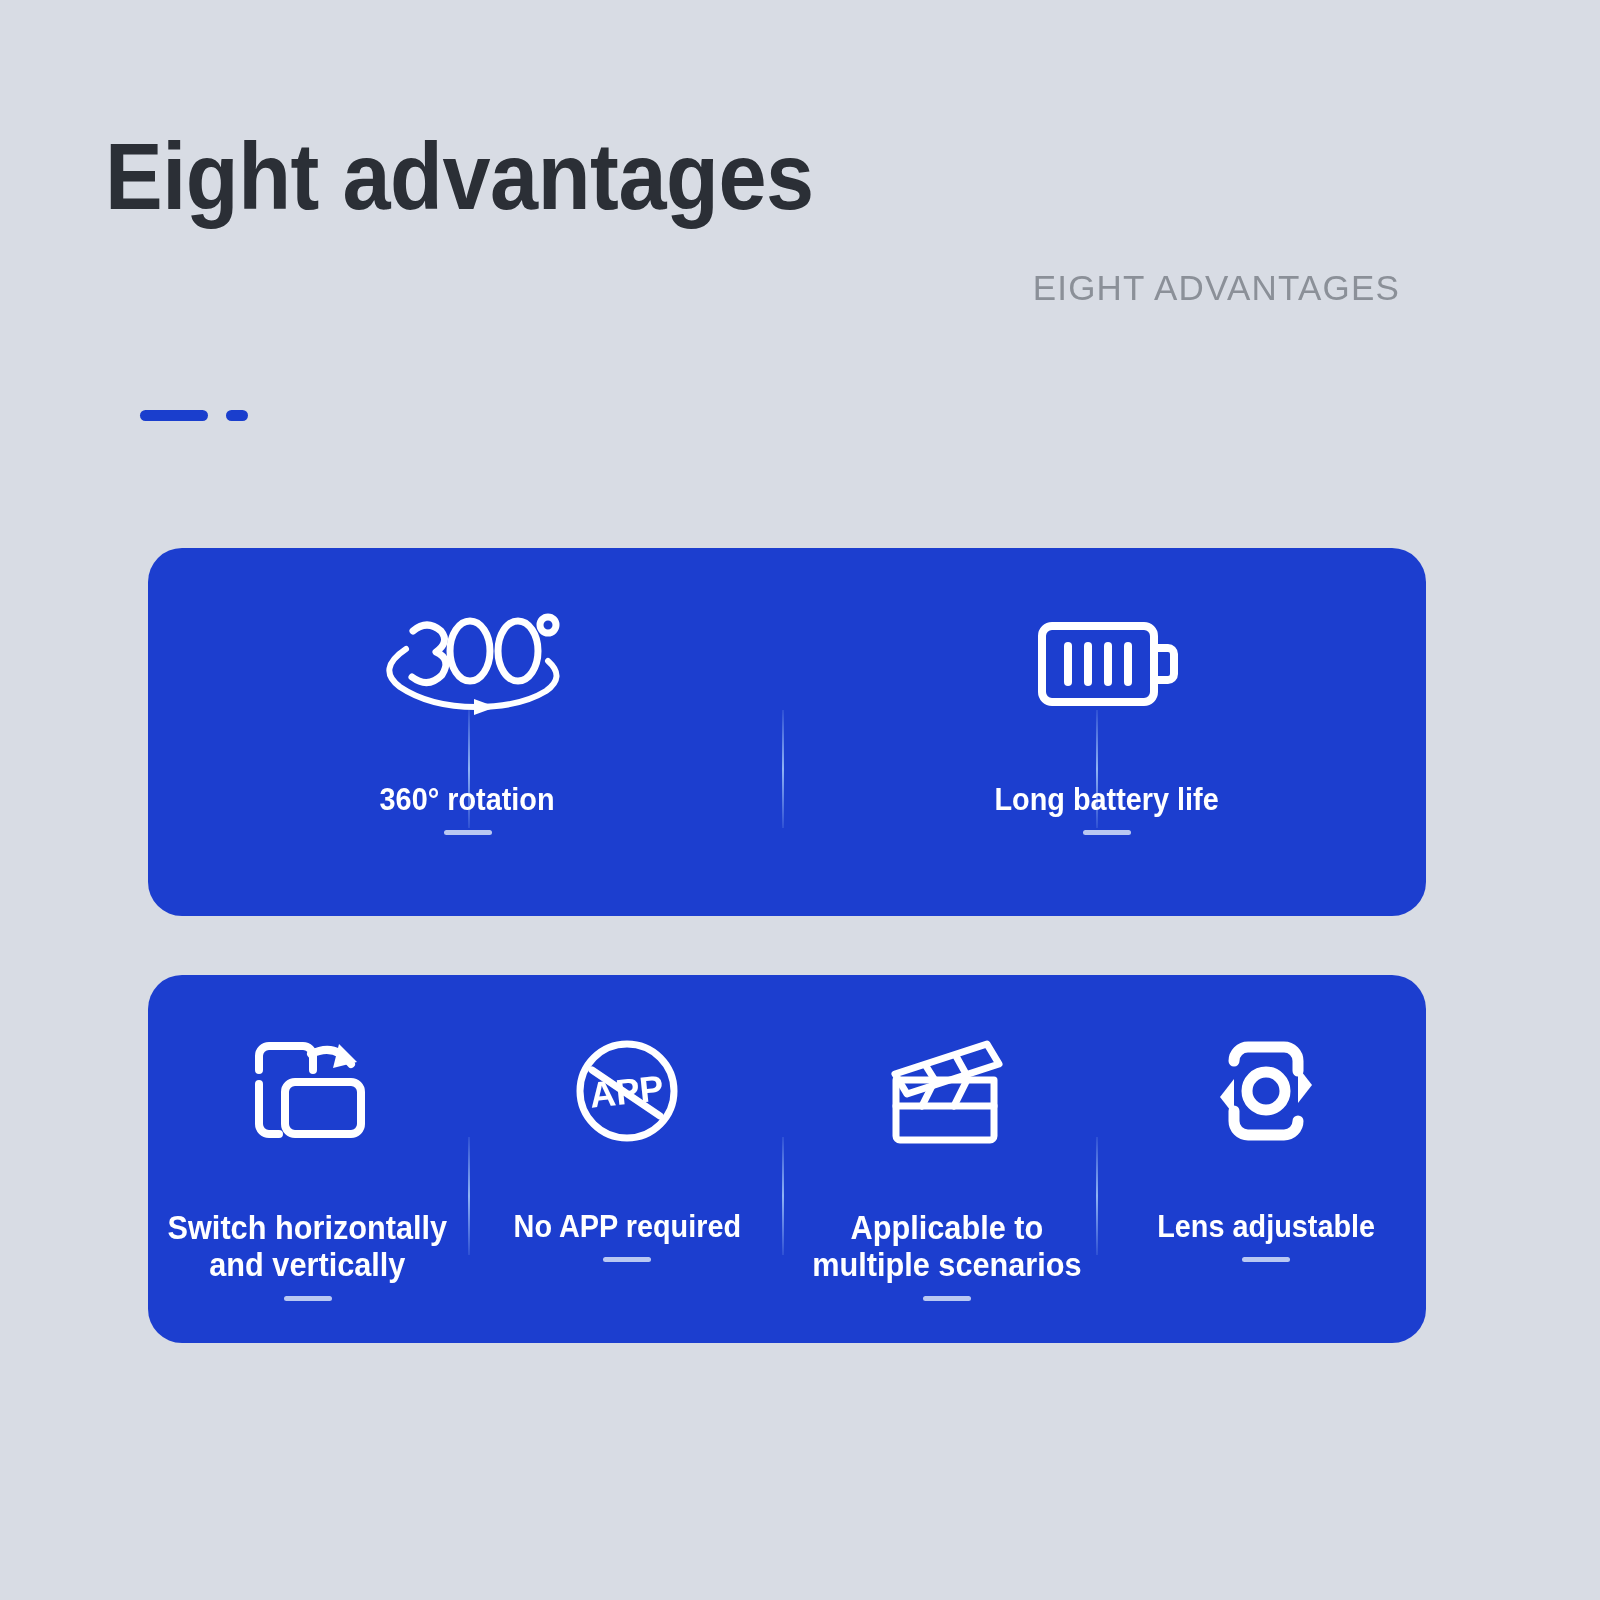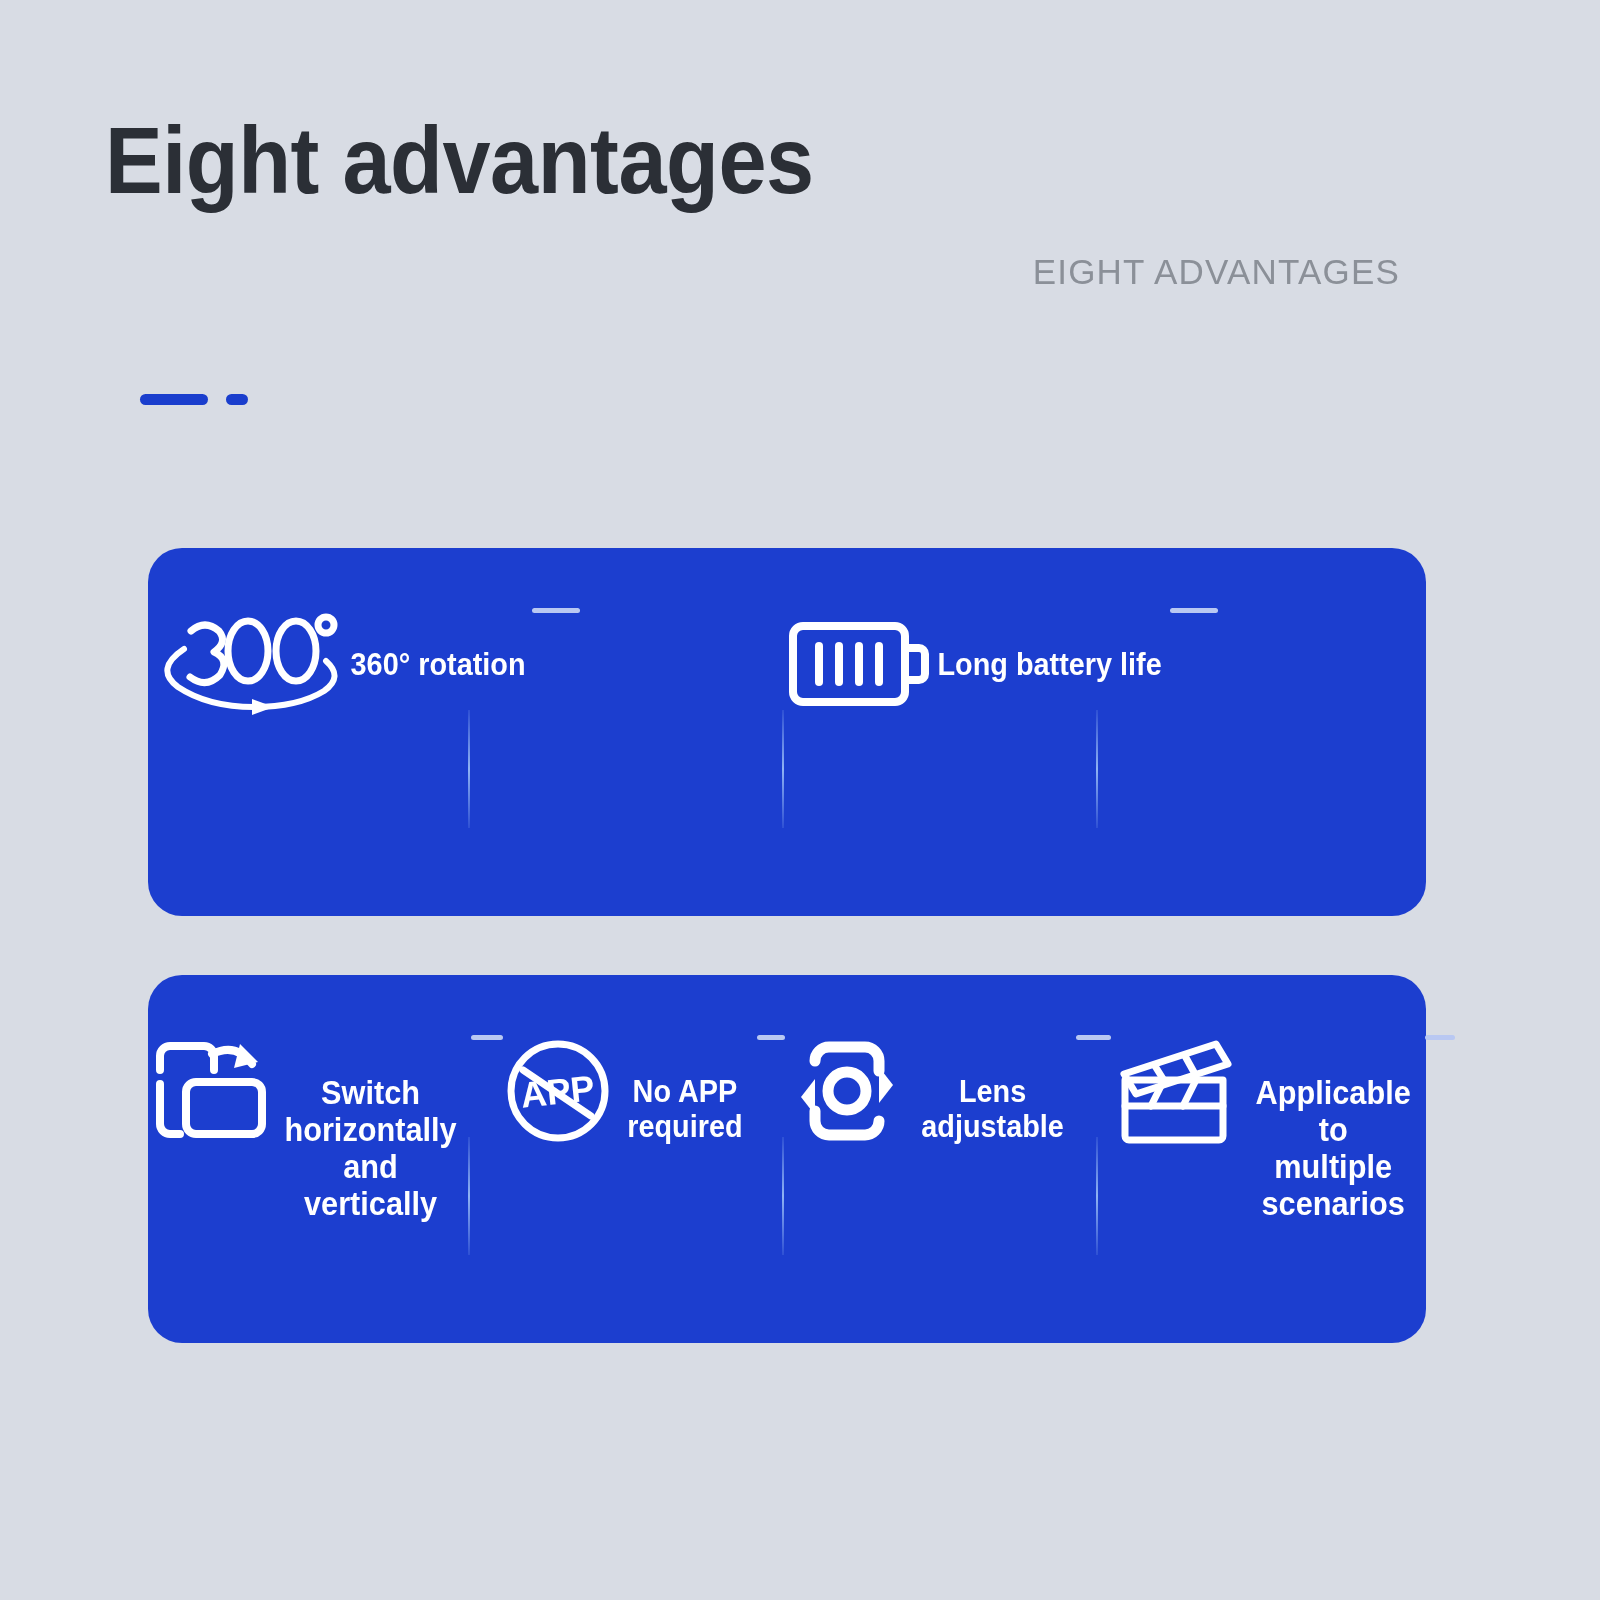--- a/index.html
+++ b/index.html
@@ -12,21 +12,21 @@
 
   body {
     background: #d8dce4;
     font-family: "Liberation Sans", "DejaVu Sans", sans-serif;
     position: relative;
   }
 
   
   .header {
     position: absolute;
-    left: 0; top: 0;
+    left: 0; top: 16px;
     width: 1572px;
     height: 470px;
   }
 
   .page-title {
     position: absolute;
     left: 105px;
     top: 112px;
     font-size: 94px;
     line-height: 1.05;
@@ -85,22 +85,22 @@
     position: relative;
     width: 100%;
     height: 100%;
     display: flex;
   }
 
   .col {
     position: relative;
     flex: 1 1 0;
     display: flex;
-    flex-direction: row;
-    align-items: flex-start;
+    flex-direction: column;
+    align-items: center;
     padding-top: 48px;
   }
 
   .icon-wrap {
     height: 135px;
     display: flex;
     align-items: center;
     justify-content: center;
   }
 
@@ -230,47 +230,47 @@
           </g>
           <text x="55" y="68" text-anchor="middle" font-family="Liberation Sans, sans-serif" font-size="36" font-weight="700" fill="#fff" transform="rotate(-6 55 60)">APP</text>
         </svg>
       </div>
       <div class="col-label">No APP required</div>
       <div class="underline"></div>
     </div>
 
     <div class="col">
       <div class="icon-wrap">
-        <svg width="124" height="112" viewBox="0 0 124 112">
-          <g fill="none" stroke="#fff" stroke-width="11" stroke-linecap="round" stroke-linejoin="round">
-            <path d="M30 76 V86 a14 14 0 0 0 14 14 H80 a14 14 0 0 0 14 -14"></path>
-            <path d="M94 36 V26 a14 14 0 0 0 -14 -14 H44 a14 14 0 0 0 -14 14"></path>
-            <circle cx="62" cy="56" r="19"></circle>
-          </g>
-          <path d="M30 44 l-14 18 14 18 z" fill="#fff"></path>
-          <path d="M94 68 l14 -18 -14 -18 z" fill="#fff"></path>
-        </svg>
-      </div>
-      <div class="col-label">Lens adjustable</div>
-      <div class="underline"></div>
-    </div>
-
-    <div class="col">
-      <div class="icon-wrap">
         <svg width="130" height="110" viewBox="0 0 130 110">
           <g fill="none" stroke="#fff" stroke-width="7" stroke-linecap="round" stroke-linejoin="round">
             <path d="M14 44 h98 v56 a4 4 0 0 1 -4 4 H18 a4 4 0 0 1 -4 -4 z"></path>
             <line x1="14" y1="70" x2="112" y2="70"></line>
             <path d="M13 38 L105 8 l12 20 -92 30 z"></path>
             <line x1="44" y1="30" x2="54" y2="46"></line>
             <line x1="74" y1="20" x2="84" y2="38"></line>
             <line x1="40" y1="70" x2="52" y2="46"></line>
             <line x1="72" y1="70" x2="84" y2="46"></line>
           </g>
         </svg>
       </div>
       <div class="col-label big">Applicable to
 multiple scenarios</div>
       <div class="underline"></div>
     </div>
 
+    <div class="col">
+      <div class="icon-wrap">
+        <svg width="124" height="112" viewBox="0 0 124 112">
+          <g fill="none" stroke="#fff" stroke-width="11" stroke-linecap="round" stroke-linejoin="round">
+            <path d="M30 76 V86 a14 14 0 0 0 14 14 H80 a14 14 0 0 0 14 -14"></path>
+            <path d="M94 36 V26 a14 14 0 0 0 -14 -14 H44 a14 14 0 0 0 -14 14"></path>
+            <circle cx="62" cy="56" r="19"></circle>
+          </g>
+          <path d="M30 44 l-14 18 14 18 z" fill="#fff"></path>
+          <path d="M94 68 l14 -18 -14 -18 z" fill="#fff"></path>
+        </svg>
+      </div>
+      <div class="col-label">Lens adjustable</div>
+      <div class="underline"></div>
+    </div>
+
   </div>
 </div>
 
 </body></html>

